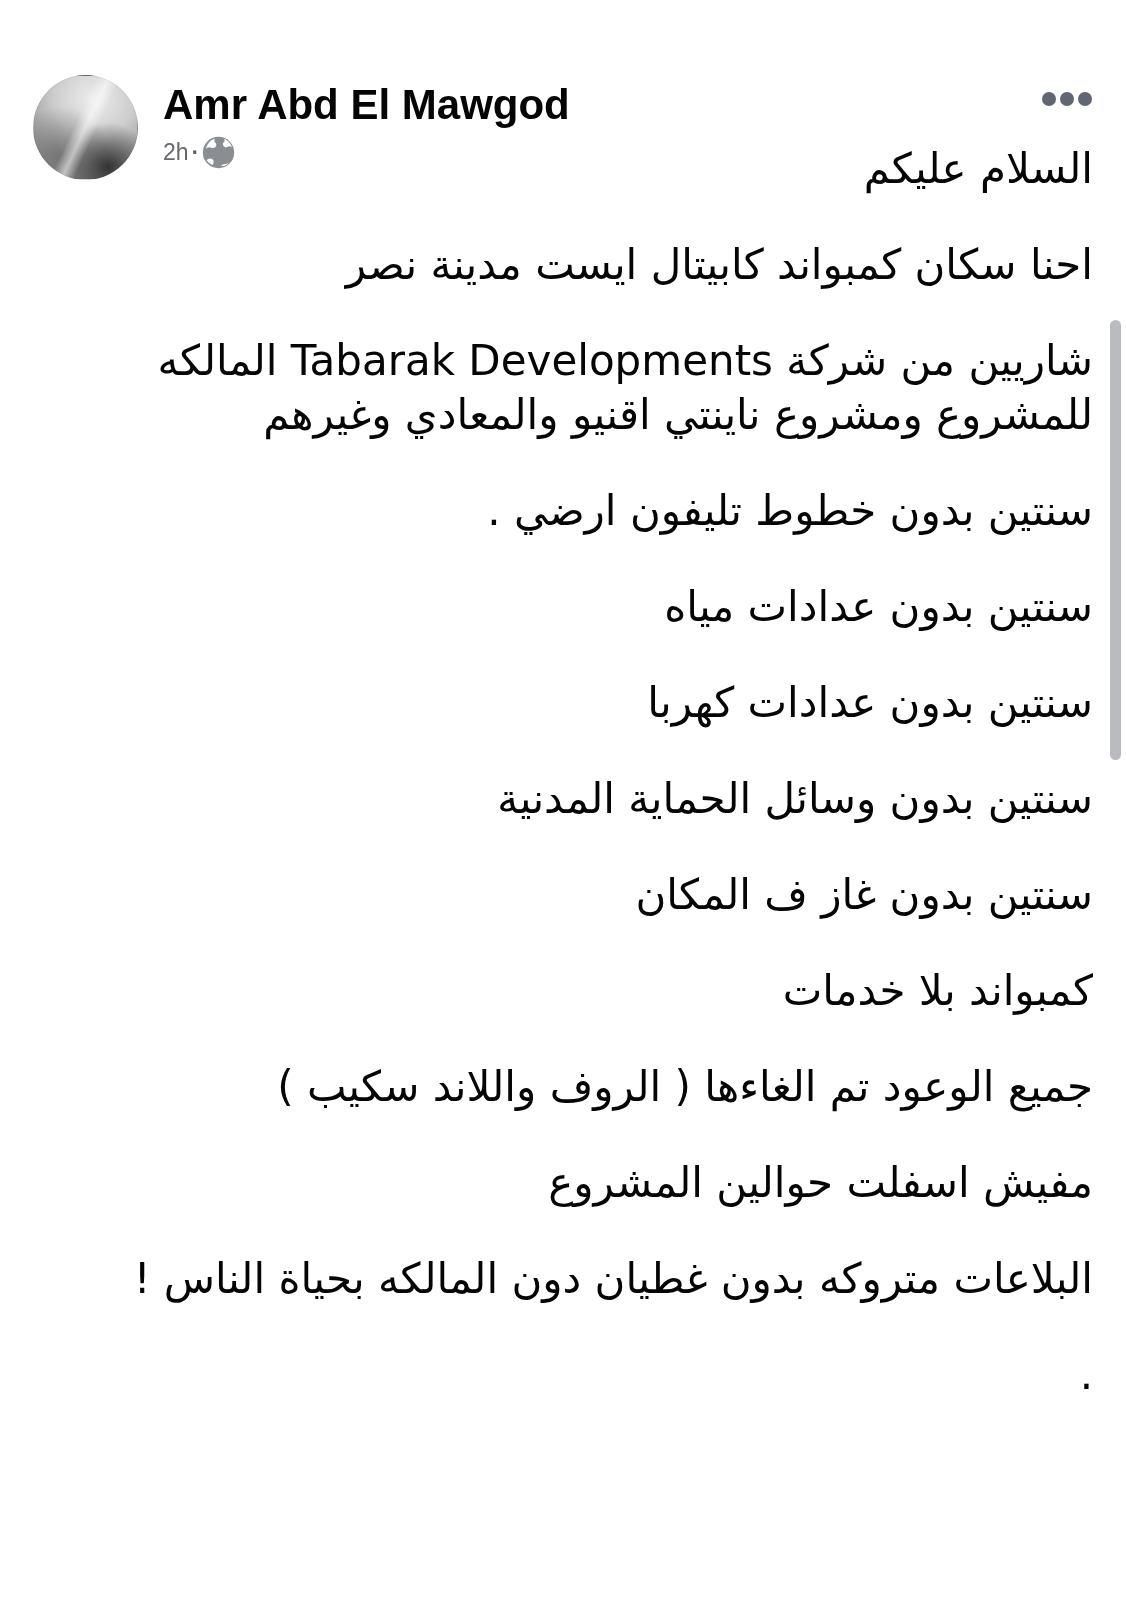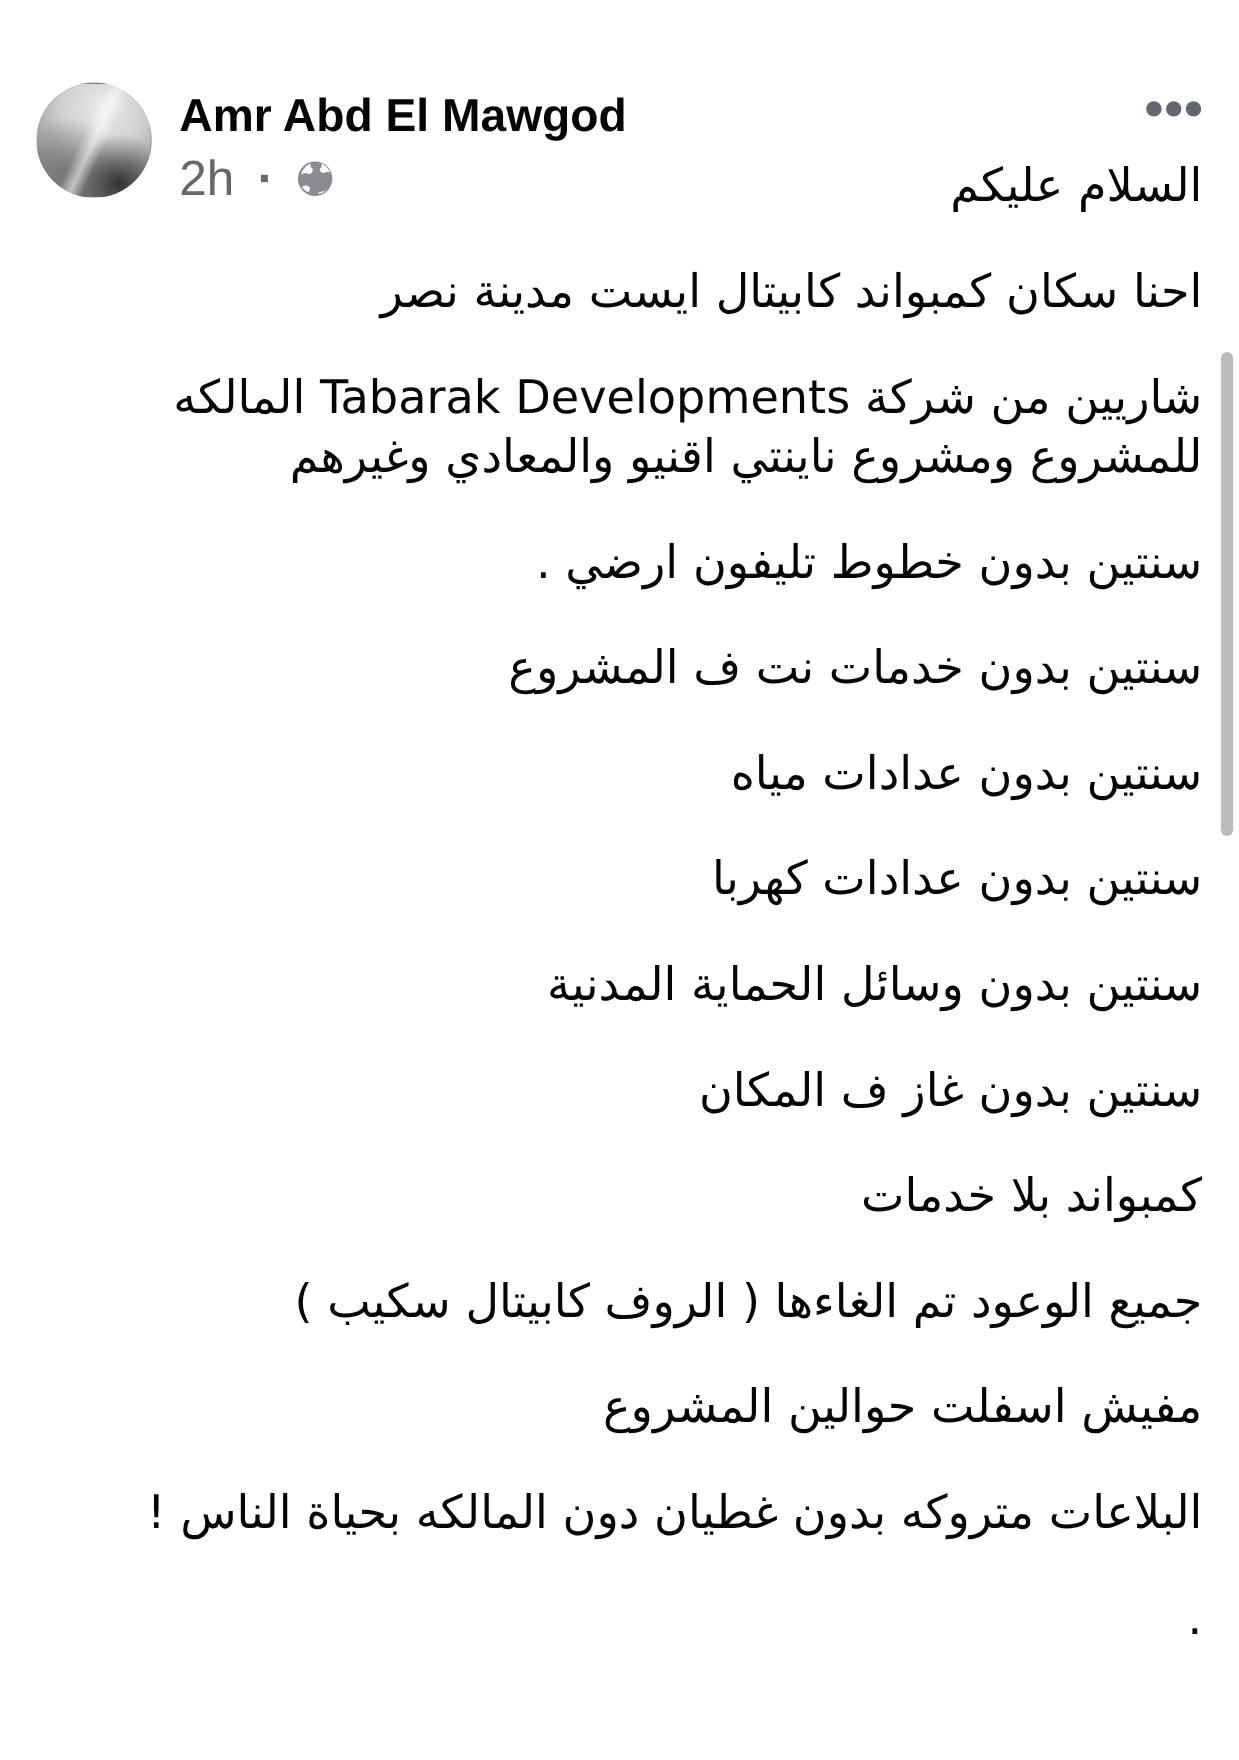--- a/index.html
+++ b/index.html
@@ -32,22 +32,22 @@
     border:1px solid rgba(0,0,0,.05);
     cursor:pointer;
   }
   .author{
     position:absolute;left:163px;top:33px;
     font-size:42px;font-weight:bold;color:var(--text_primary);
     letter-spacing:0;cursor:pointer;
   }
   .meta{
     position:absolute;left:163px;top:88px;
-    display:flex;gap:21px;
-    font-size:45px;color:var(--text_secondary);
+    display:flex;align-items:center;gap:3px;
+    font-size:23px;color:var(--text_secondary);
   }
   .meta .timestamp{cursor:pointer;}
   .meta .sep{font-weight:bold;}
   .globe{display:inline-flex;align-items:center;}
   .globe svg{display:block;}
   .globe .g-circle{fill:var(--globe_gray);}
 
   .menu-btn{
     position:absolute;right:26px;top:32px;
     background:none;border:none;padding:12px 8px;
@@ -106,27 +106,26 @@
         <span class="menu-dot"></span>
       </span>
     </button>
   </header>
 
   <main class="post-body" dir="rtl">
       <p class="para">السلام عليكم</p>
       <p class="para">احنا سكان كمبواند كابيتال ايست مدينة نصر</p>
       <p class="para">شاريين من شركة Tabarak Developments المالكه للمشروع ومشروع ناينتي اقنيو والمعادي وغيرهم</p>
       <p class="para">سنتين بدون خطوط تليفون ارضي .</p>
-      <p class="para">سنتين بدون خدمات نت ف المشروع</p>
       <p class="para">سنتين بدون عدادات مياه</p>
       <p class="para">سنتين بدون عدادات كهربا</p>
       <p class="para">سنتين بدون وسائل الحماية المدنية</p>
       <p class="para">سنتين بدون غاز ف المكان</p>
       <p class="para">كمبواند بلا خدمات</p>
-      <p class="para">جميع الوعود تم الغاءها ( الروف كابيتال سكيب )</p>
+      <p class="para">جميع الوعود تم الغاءها ( الروف واللاند سكيب )</p>
       <p class="para">مفيش اسفلت حوالين المشروع</p>
       <p class="para">البلاعات متروكه بدون غطيان دون المالكه بحياة الناس !</p>
       <p class="para">.</p>
     </main>
 
   <div class="scrollbar-thumb"></div>
 
 </div>
 
 </body></html>

